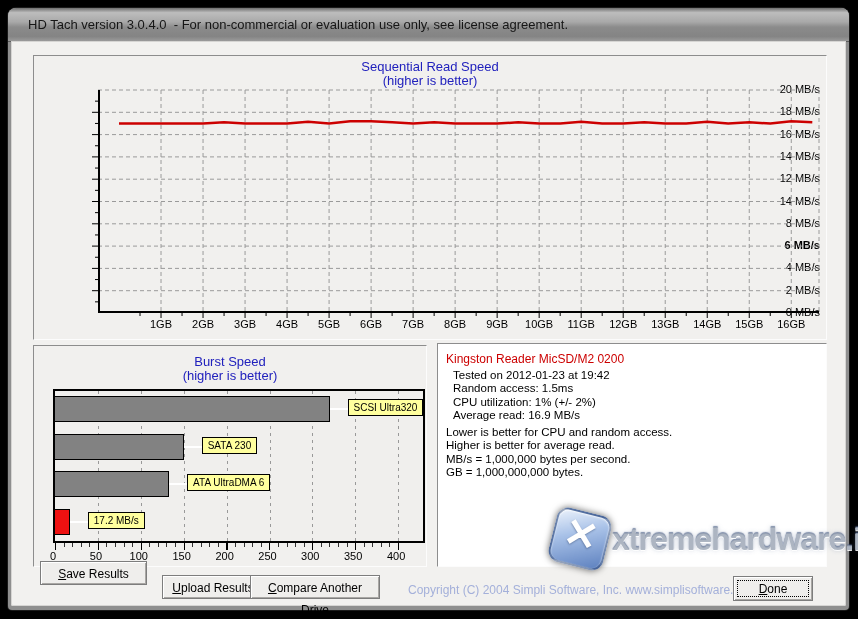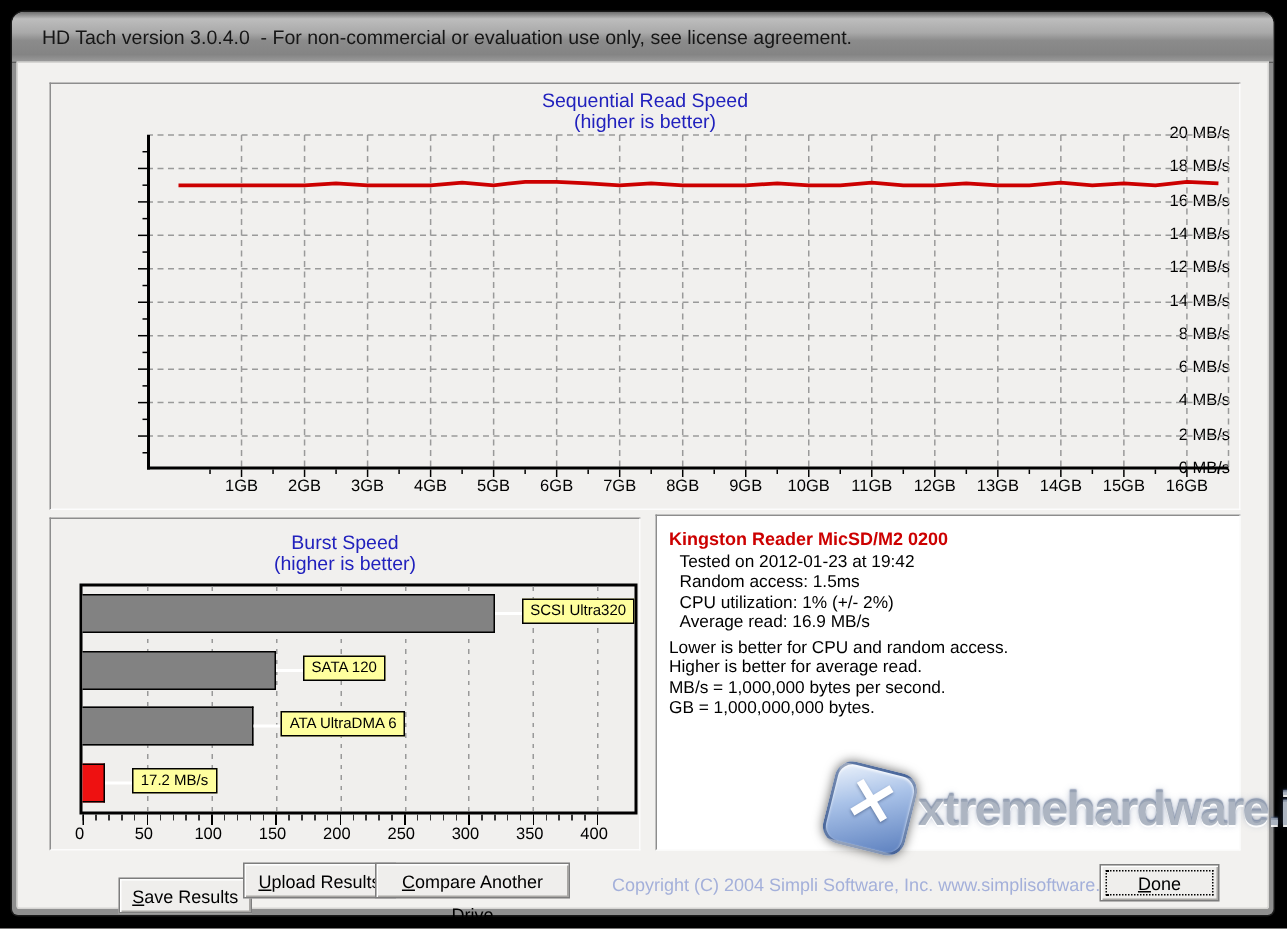--- a/index.html
+++ b/index.html
@@ -34,21 +34,21 @@
   .barlab{position:absolute;background:#ffff9e;border:1px solid #000;font-size:10px;color:#000;
           padding:2px 5px;white-space:nowrap;}
   .tickrow-minor{position:absolute;left:21px;top:197px;width:346px;height:4px;
          background:repeating-linear-gradient(90deg,#333 0 1px,transparent 1px 8.575px);}
   .tickrow-major{position:absolute;left:21px;top:197px;width:346px;height:7px;
          background:repeating-linear-gradient(90deg,#000 0 1px,transparent 1px 42.875px);}
   .btick{position:absolute;top:204px;width:30px;text-align:center;font-size:11px;color:#000;}
   
   .info{background:#fff;font-size:11.5px;line-height:13.5px;color:#000;}
   .info-inner{padding:9px 8px;}
-  .drive-name{color:#cc0000;font-weight:bold;font-size:12px;margin-bottom:2px;}
+  .drive-name{color:#cc0000;font-weight:normal;font-size:12px;margin-bottom:2px;}
   .stat{padding-left:7px;}
   .notes{margin-top:3px;}
   
   .btn{position:absolute;height:24px;background:#efeeec;border:1px solid #7d7d7d;
        box-shadow:inset 1px 1px 0 #ffffff, inset -1px -1px 0 #a9a7a4;
        font-size:12px;color:#000;text-align:center;line-height:22px;cursor:default;
        font-family:"Liberation Sans", sans-serif;}
   .btn .u{text-decoration:underline;}
   .btn-done{outline:none;}
   .btn-done .focusrect{position:absolute;left:3px;top:3px;right:3px;bottom:3px;border:1px dotted #000;}
@@ -79,21 +79,21 @@
       <div class="chart-title" style="top:3px;">Sequential Read Speed</div>
       <div class="chart-title" style="top:17px;">(higher is better)</div>
       <div id="seq-ylab">
           <div class="ylab" style="top: 27px;">20 MB/s</div>
           <div class="ylab" style="top: 49.3px;">18 MB/s</div>
           <div class="ylab" style="top: 71.6px;">16 MB/s</div>
           <div class="ylab" style="top: 93.9px;">14 MB/s</div>
           <div class="ylab" style="top: 116.2px;">12 MB/s</div>
           <div class="ylab" style="top: 138.5px;">14 MB/s</div>
           <div class="ylab" style="top: 160.8px;">8 MB/s</div>
-          <div class="ylab" style="top: 183.1px;">6 MB/s</div>
+          <div class="ylab" style="top: 183.1px; font-weight: bold;">6 MB/s</div>
           <div class="ylab" style="top: 205.4px;">4 MB/s</div>
           <div class="ylab" style="top: 227.7px;">2 MB/s</div>
           <div class="ylab" style="top: 250px;">0 MB/s</div>
         </div>
       <div class="seq-plot">
         <svg id="seq-svg" width="721" height="223">
             <line class="gl" x1="0" x2="721" y1="200.7" y2="200.7"></line>
             <line class="gl" x1="0" x2="721" y1="178.4" y2="178.4"></line>
             <line class="gl" x1="0" x2="721" y1="156.10000000000002" y2="156.10000000000002"></line>
             <line class="gl" x1="0" x2="721" y1="133.8" y2="133.8"></line>
@@ -207,21 +207,21 @@
           <div class="vgrid" style="left: 171.6px;"></div>
           <div class="vgrid" style="left: 214.5px;"></div>
           <div class="vgrid" style="left: 257.3px;"></div>
           <div class="vgrid" style="left: 300.2px;"></div>
           <div class="vgrid" style="left: 343.1px;"></div>
           <div class="bar" style="top: 5px; width: 274.5px; background: rgb(130, 130, 130);"></div>
           <div class="conn" style="top: 17px; left: 274.5px; width: 18px;"></div>
           <div class="barlab" style="top: 8px; left: 292.5px;">SCSI Ultra320</div>
           <div class="bar" style="top: 42.6px; width: 128.7px; background: rgb(130, 130, 130);"></div>
           <div class="conn" style="top: 54.6px; left: 128.7px; width: 18px;"></div>
-          <div class="barlab" style="top: 45.6px; left: 146.7px;">SATA 120</div>
+          <div class="barlab" style="top: 45.6px; left: 146.7px;">SATA 230</div>
           <div class="bar" style="top: 80.2px; width: 114.1px; background: rgb(130, 130, 130);"></div>
           <div class="conn" style="top: 92.2px; left: 114.1px; width: 18px;"></div>
           <div class="barlab" style="top: 83.2px; left: 132.1px;">ATA UltraDMA 6</div>
           <div class="bar" style="top: 117.8px; width: 14.8px; background: rgb(238, 17, 17);"></div>
           <div class="conn" style="top: 129.8px; left: 14.8px; width: 18px;"></div>
           <div class="barlab" style="top: 120.8px; left: 32.8px;">17.2 MB/s</div>
         </div>
       <div class="tickrow-minor"></div>
       <div class="tickrow-major"></div>
       <div id="burst-xlab">
@@ -246,21 +246,21 @@
         <div class="stat">Average read: 16.9 MB/s</div>
         <div class="notes">
           <div>Lower is better for CPU and random access.</div>
           <div>Higher is better for average read.</div>
           <div>MB/s = 1,000,000 bytes per second.</div>
           <div>GB = 1,000,000,000 bytes.</div>
         </div>
       </div>
     </div>
 
-    <button class="btn" style="left:29px;top:544px;width:89px;margin-left:39px;">
+    <button class="btn" style="left:29px;top:520px;width:107px;">
       <span class="u">S</span><span>ave Results</span>
     </button>
     <button class="btn" style="left:131px;top:534px;width:102px;margin-left:20px;">
       <span class="u">U</span><span>pload Results</span>
     </button>
     <button class="btn" style="left:239px;top:534px;width:130px;">
       <span class="u">C</span><span>ompare Another Drive</span>
     </button>
 
     <div class="copyright" style="left:397px;top:542px;">Copyright (C) 2004 Simpli Software, Inc. www.simplisoftware.com</div>

